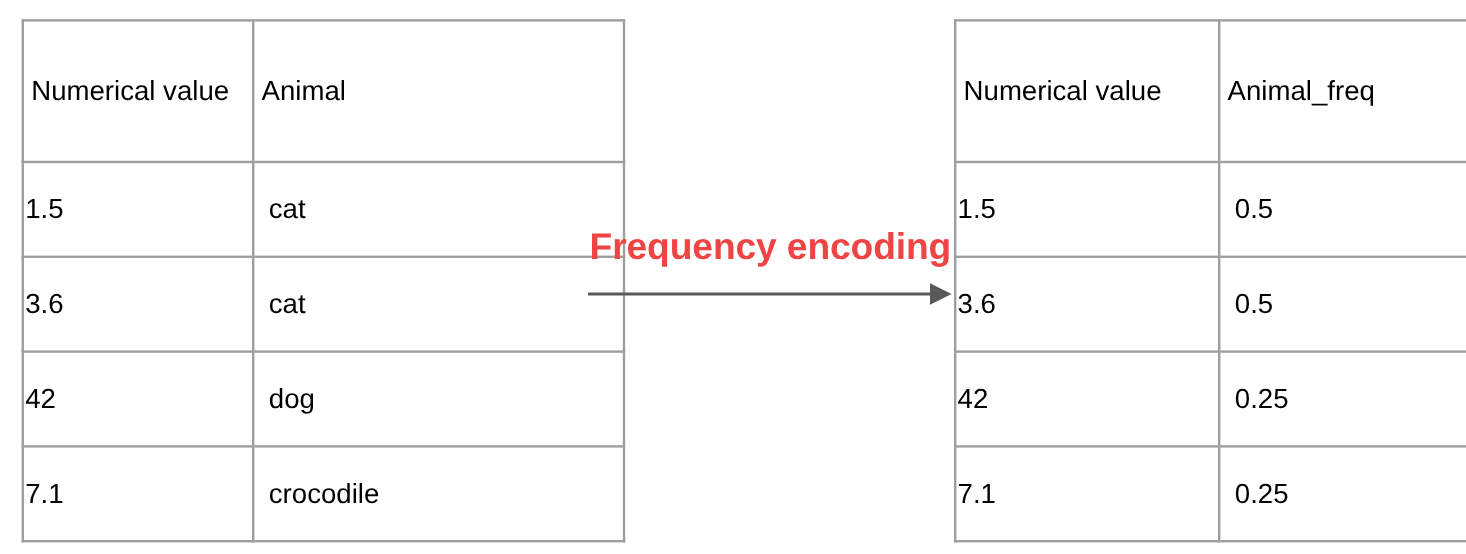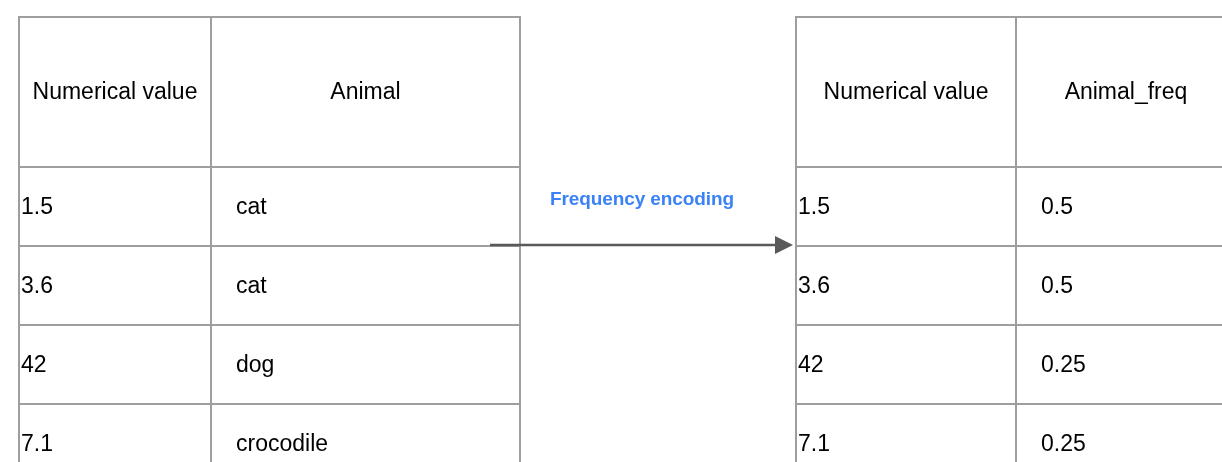--- a/index.html
+++ b/index.html
@@ -31,32 +31,31 @@
   .data-table td {
     border: 2px solid #9e9e9e;
     font-size: 23px;
     line-height: 1.2;
     color: #000000;
     background: #ffffff;
     vertical-align: middle;
   }
   .data-table .hdr {
     height: 116px;
-    text-align: center;
-    padding: 16px 6px;
+    padding: 0 6px;
   }
   .data-table .cell {
     height: 75px;
   }
   .col-num {
     text-align: left;
   }
   .col-val {
     text-align: left;
-    padding-left: 24px;
+    padding-left: 12px;
   }
 
   
   #table-left {
     left: 18px;
     top: 16px;
     width: 473px;
   }
   #table-left .c1 { width: 178px; }
   #table-left .c2 { width: 295px; }
@@ -77,23 +76,23 @@
     top: 188px;
     width: 306px;
     height: 72px;
   }
   .arrow-label {
     position: absolute;
     left: 0;
     top: 0;
     width: 306px;
     text-align: center;
-    font-size: 19px;
+    font-size: 31px;
     font-weight: bold;
-    color: #3b82f6;
+    color: #ef4444;
     letter-spacing: -0.1px;
     white-space: nowrap;
   }
   .arrow-svg {
     position: absolute;
     left: 0;
     top: 44px;
     width: 306px;
     height: 26px;
     display: block;

